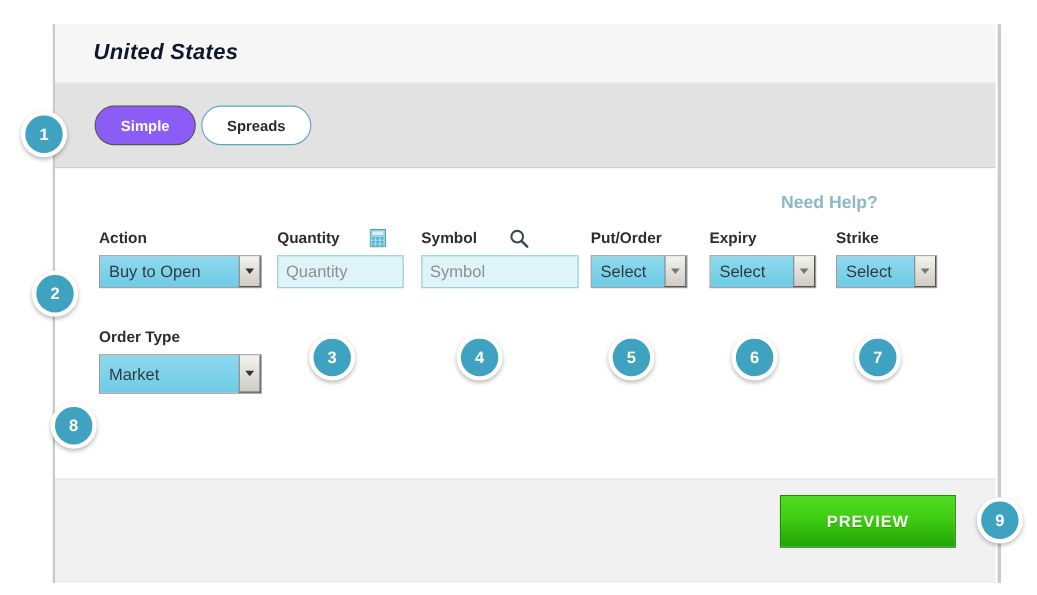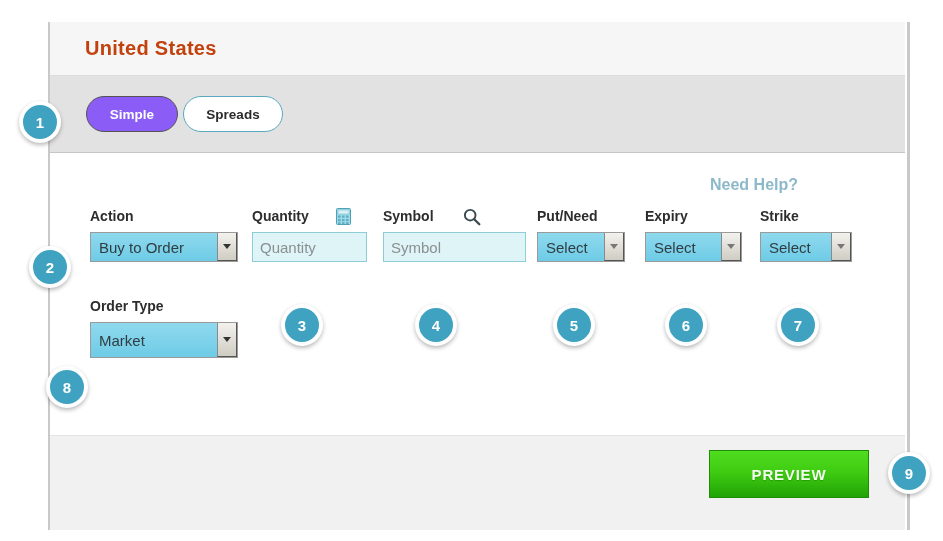--- a/index.html
+++ b/index.html
@@ -38,22 +38,23 @@
     background: #f6f6f6;
     border-bottom: 1px solid #dcdcdc;
     box-sizing: border-box;
   }
   #page-title {
     position: absolute;
     left: 35px;
     top: 15px;
     font-size: 20px;
     font-weight: bold;
-    color: #c2410c;
+    color: #0f172a;
     letter-spacing: 0.3px;
+    font-style: italic;
   }
 
   
   #tab-strip {
     position: absolute;
     left: 50px;
     top: 76px;
     width: 855px;
     height: 77px;
     background: #e2e2e2;
@@ -255,21 +256,21 @@
   </div>
 </div>
 
 <div id="form-body">
 
   <div id="need-help-link">Need Help?</div>
 
   <div class="field-col" style="left:40px; width:148px;">
     <span class="field-label">Action</span>
     <div class="sel-box" style="width:148px;">
-      <span class="sel-text">Buy to Order</span>
+      <span class="sel-text">Buy to Open</span>
       <span class="sel-arrow">
           <i></i>
         </span>
     </div>
   </div>
 
   <div class="field-col" style="left:202px; width:122px;">
     <span class="field-label" style="position:relative;">
       <span>Quantity</span>
       <svg class="icon-calc" style="left:84px; top:0px;" width="15" height="17" viewBox="0 0 15 17">
@@ -294,21 +295,21 @@
       <span>Symbol</span>
       <svg class="icon-search" style="left:79px; top:-1px;" width="20" height="20" viewBox="0 0 20 20">
         <circle cx="8.2" cy="8.2" r="5.3" fill="none" stroke="#3b4a50" stroke-width="1.9"></circle>
         <line x1="12.2" y1="12.2" x2="17.3" y2="17.3" stroke="#3b4a50" stroke-width="2.3" stroke-linecap="round"></line>
       </svg>
     </span>
     <div class="txt-box" style="width:143px;">Symbol</div>
   </div>
 
   <div class="field-col" style="left:487px; width:95px;">
-    <span class="field-label">Put/Need</span>
+    <span class="field-label">Put/Order</span>
     <div class="sel-box" style="width:88px;">
       <span class="sel-text">Select</span>
       <span class="sel-arrow small">
           <i></i>
         </span>
     </div>
   </div>
 
   <div class="field-col" style="left:595px; width:95px;">
     <span class="field-label">Expiry</span>

